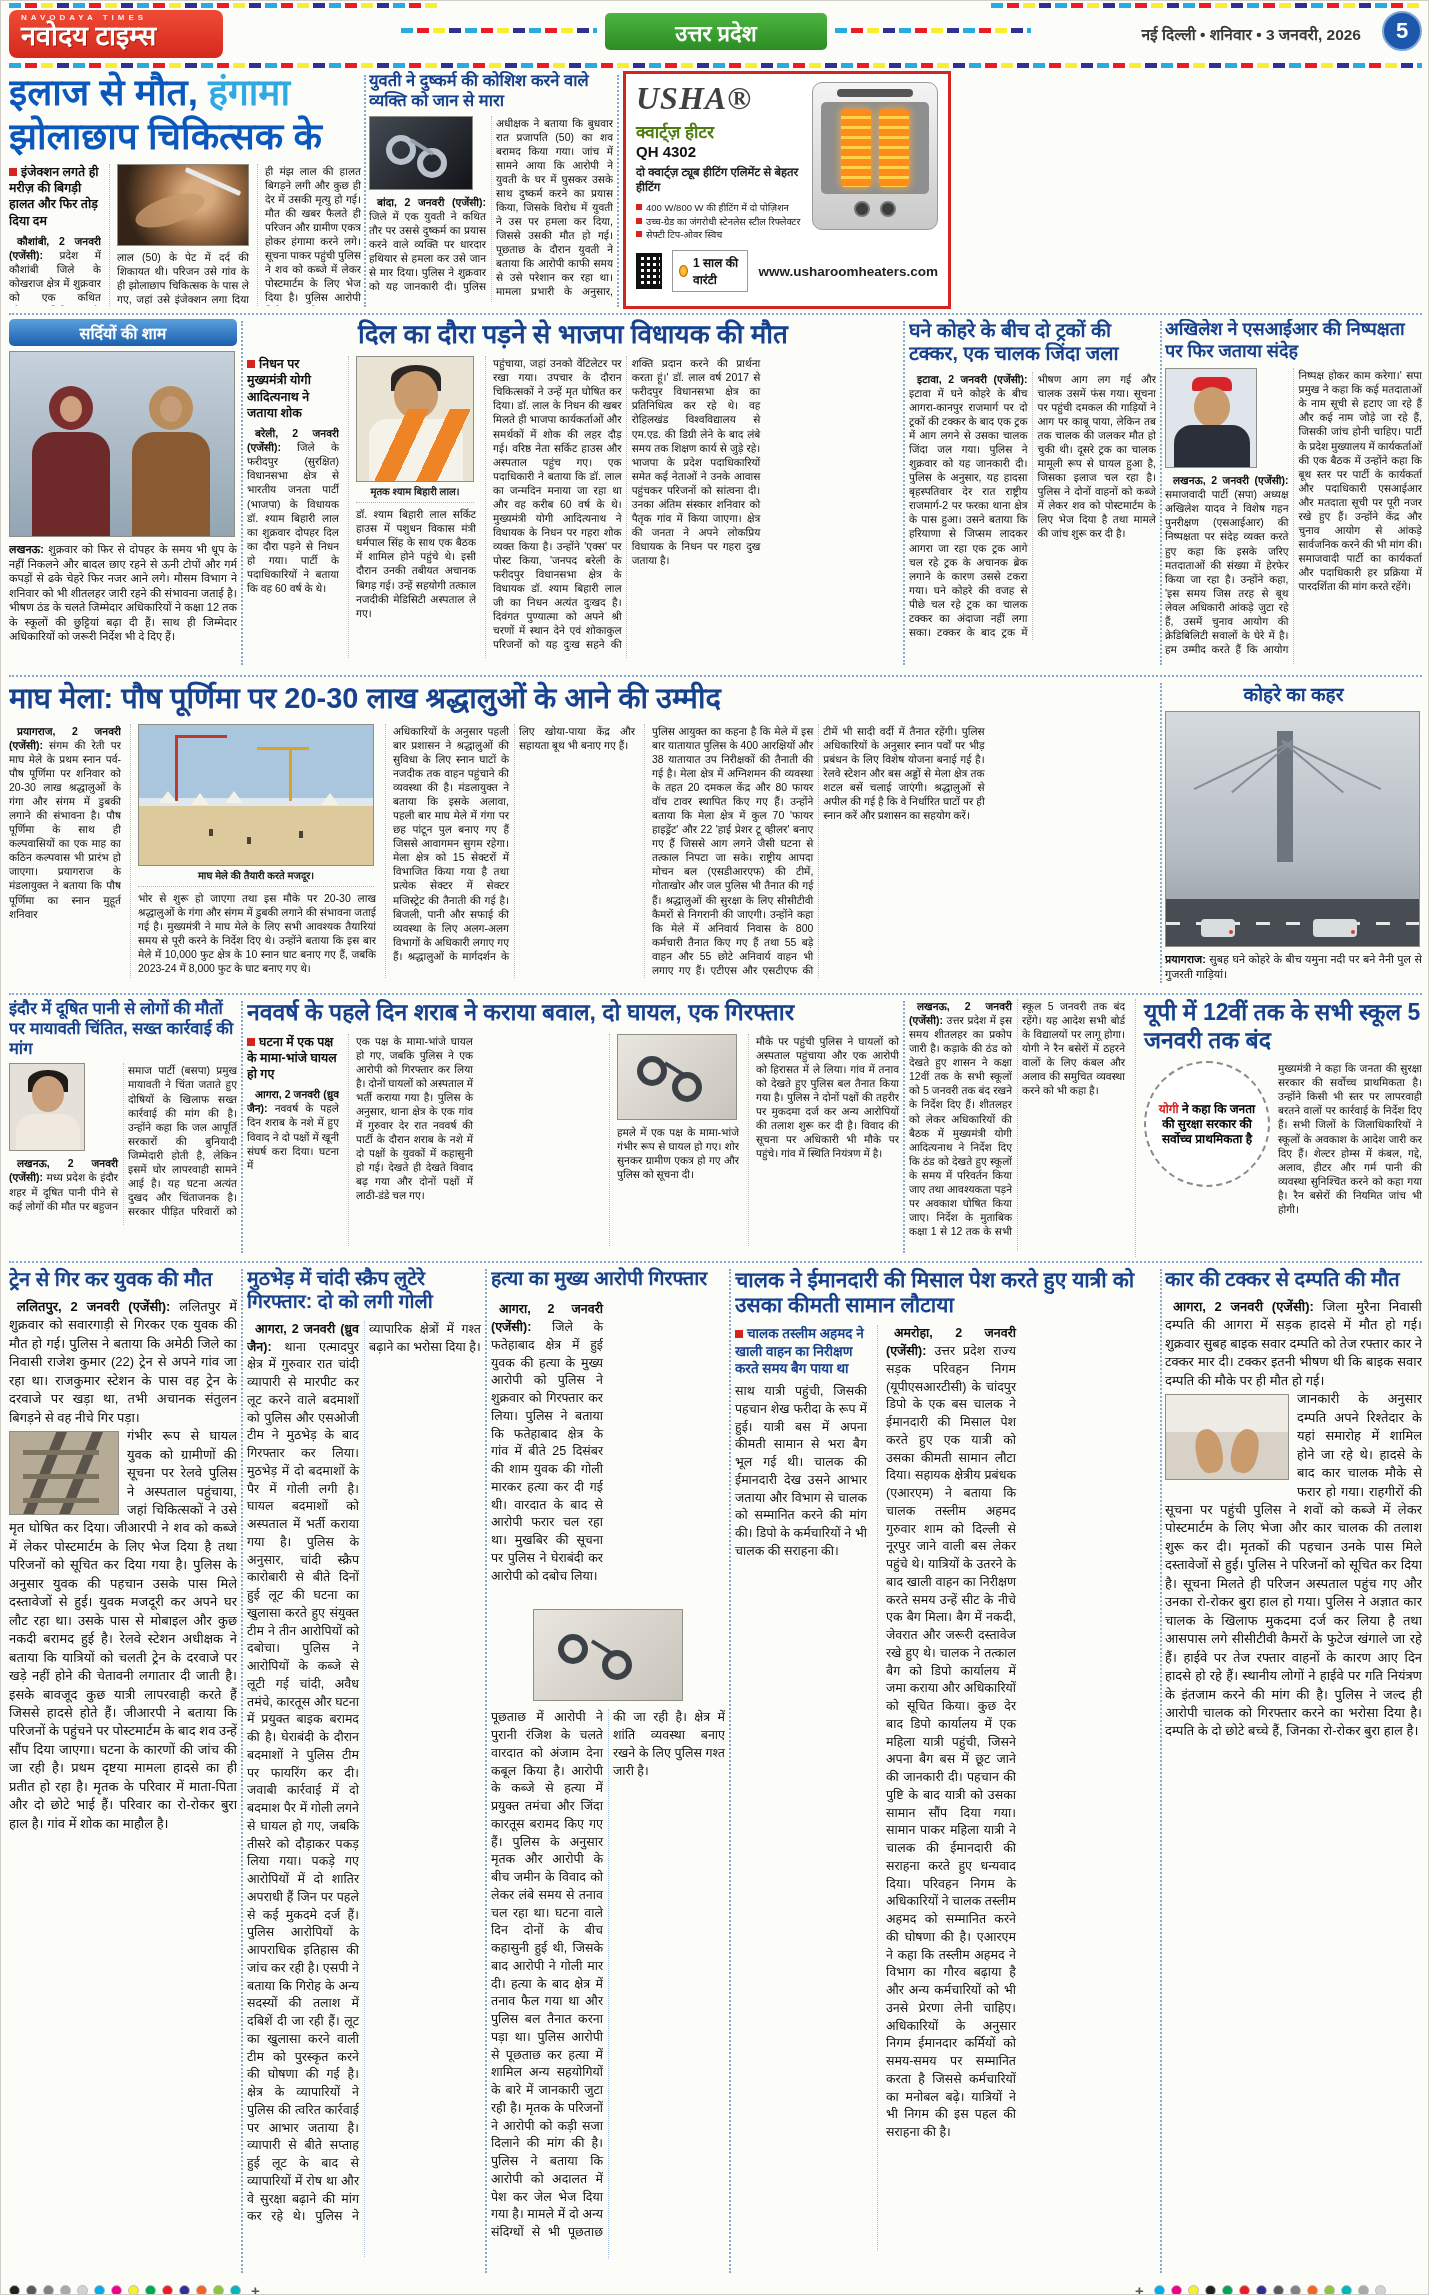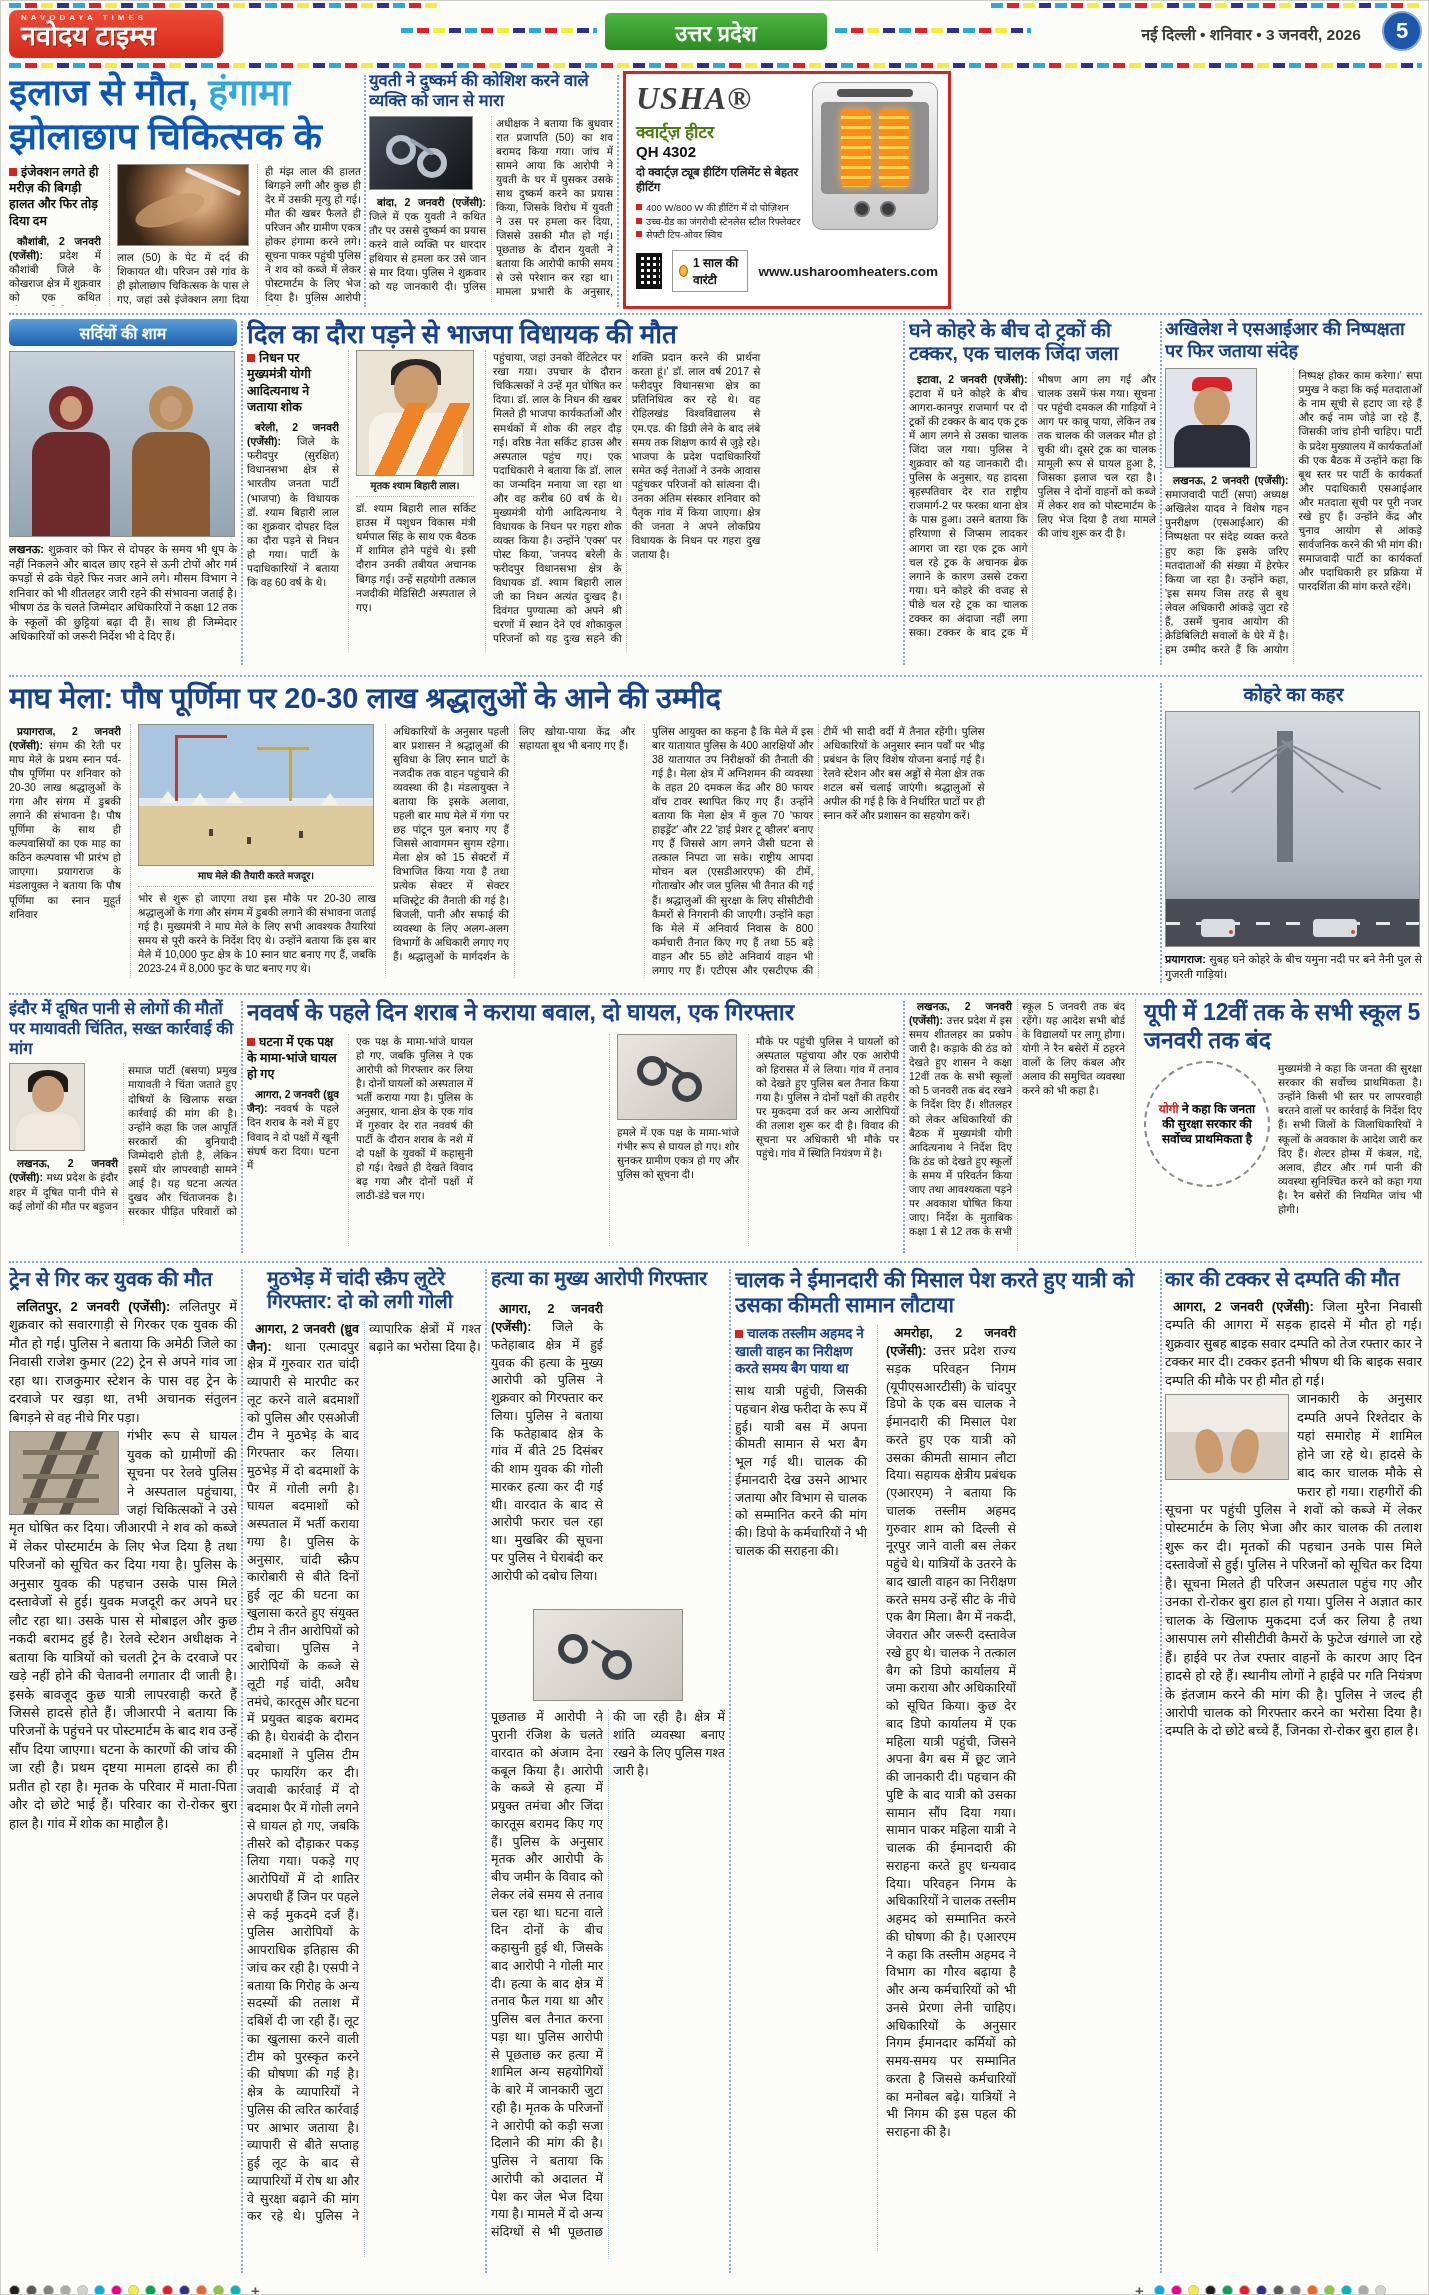--- a/index.html
+++ b/index.html
@@ -241,21 +241,21 @@
       <div class="fig" style="left:122px;">
         <div class="hood" style="background:#b98c5c;"></div>
         <div class="face" style="background:#c79c78;"></div>
         <div class="coat" style="background:#8a5a33;"></div>
       </div>
     </div>
     <p class="cap" style="margin-top:5px;"><b>लखनऊ:</b> <span>शुक्रवार को फिर से दोपहर के समय भी धूप के नहीं निकलने और बादल छाए रहने से ऊनी टोपों और गर्म कपड़ों से ढके चेहरे फिर नजर आने लगे। मौसम विभाग ने शनिवार को भी शीतलहर जारी रहने की संभावना जताई है। भीषण ठंड के चलते जिम्मेदार अधिकारियों ने कक्षा 12 तक के स्कूलों की छुट्टियां बढ़ा दी हैं। साथ ही जिम्मेदार अधिकारियों को जरूरी निर्देश भी दे दिए हैं।</span></p>
   </div>
 
   <div class="art" style="left:246px;top:318px;width:652px;height:350px;">
-    <h2 class="hl" style="font-size:26px;">दिल का दौरा पड़ने से भाजपा विधायक की मौत</h2>
+    <h2 class="hl" style="font-size:26px;margin-bottom:6px;text-align:center;">दिल का दौरा पड़ने से भाजपा विधायक की मौत</h2>
     <div style="display:flex;gap:9px;height:302px;">
       <div style="width:92px;overflow:hidden;">
         <div class="sub"><span class="rsq"></span><span>निधन पर मुख्यमंत्री योगी आदित्यनाथ ने जताया शोक</span></div>
         <p class="bd" style="font-size:10.5px;"><b class="dl">बरेली, 2 जनवरी (एजेंसी):</b> <span>जिले के फरीदपुर (सुरक्षित) विधानसभा क्षेत्र से भारतीय जनता पार्टी (भाजपा) के विधायक डॉ. श्याम बिहारी लाल का शुक्रवार दोपहर दिल का दौरा पड़ने से निधन हो गया। पार्टी के पदाधिकारियों ने बताया कि वह 60 वर्ष के थे।</span></p>
       </div>
       <div style="width:128px;overflow:hidden;border-left:1px dotted #a9c0dd;padding-left:7px;">
         <div class="ph" id="ph-mla" style="width:118px;height:126px;">
           <div class="hair" style="left:34px;top:8px;width:50px;height:26px;"></div>
           <div class="head" style="left:37px;top:14px;width:44px;height:48px;"></div>
           <div class="torso" style="left:12px;width:94px;height:62px;background:#f5f2ea;"></div>
@@ -397,21 +397,21 @@
       <div class="rail" style="left:30px;"></div>
       <div class="rail" style="left:66px;"></div>
       <div class="sleeper" style="top:18px;"></div>
       <div class="sleeper" style="top:42px;"></div>
       <div class="sleeper" style="top:66px;"></div>
     </div>
     <p class="bd13">गंभीर रूप से घायल युवक को ग्रामीणों की सूचना पर रेलवे पुलिस ने अस्पताल पहुंचाया, जहां चिकित्सकों ने उसे मृत घोषित कर दिया। जीआरपी ने शव को कब्जे में लेकर पोस्टमार्टम के लिए भेज दिया है तथा परिजनों को सूचित कर दिया गया है। पुलिस के अनुसार युवक की पहचान उसके पास मिले दस्तावेजों से हुई। युवक मजदूरी कर अपने घर लौट रहा था। उसके पास से मोबाइल और कुछ नकदी बरामद हुई है। रेलवे स्टेशन अधीक्षक ने बताया कि यात्रियों को चलती ट्रेन के दरवाजे पर खड़े नहीं होने की चेतावनी लगातार दी जाती है। इसके बावजूद कुछ यात्री लापरवाही करते हैं जिससे हादसे होते हैं। जीआरपी ने बताया कि परिजनों के पहुंचने पर पोस्टमार्टम के बाद शव उन्हें सौंप दिया जाएगा। घटना के कारणों की जांच की जा रही है। प्रथम दृष्टया मामला हादसे का ही प्रतीत हो रहा है। मृतक के परिवार में माता-पिता और दो छोटे भाई हैं। परिवार का रो-रोकर बुरा हाल है। गांव में शोक का माहौल है।</p>
   </div>
 
   <div class="art" style="left:246px;top:1266px;width:234px;height:1010px;">
-    <h2 class="hl" style="font-size:19.5px;margin-bottom:7px;margin-left:20px;">मुठभेड़ में चांदी स्क्रैप लुटेरे गिरफ्तार: दो को लगी गोली</h2>
+    <h2 class="hl" style="font-size:19.5px;margin-bottom:7px;">मुठभेड़ में चांदी स्क्रैप लुटेरे गिरफ्तार: दो को लगी गोली</h2>
     <div class="bd cols2" style="height:936px;font-size:12.5px;line-height:1.42;">
       <p><b class="dl">आगरा, 2 जनवरी (ध्रुव जैन):</b> <span>थाना एत्मादपुर क्षेत्र में गुरुवार रात चांदी व्यापारी से मारपीट कर लूट करने वाले बदमाशों को पुलिस और एसओजी टीम ने मुठभेड़ के बाद गिरफ्तार कर लिया। मुठभेड़ में दो बदमाशों के पैर में गोली लगी है। घायल बदमाशों को अस्पताल में भर्ती कराया गया है। पुलिस के अनुसार, चांदी स्क्रैप कारोबारी से बीते दिनों हुई लूट की घटना का खुलासा करते हुए संयुक्त टीम ने तीन आरोपियों को दबोचा। पुलिस ने आरोपियों के कब्जे से लूटी गई चांदी, अवैध तमंचे, कारतूस और घटना में प्रयुक्त बाइक बरामद की है। घेराबंदी के दौरान बदमाशों ने पुलिस टीम पर फायरिंग कर दी। जवाबी कार्रवाई में दो बदमाश पैर में गोली लगने से घायल हो गए, जबकि तीसरे को दौड़ाकर पकड़ लिया गया। पकड़े गए आरोपियों में दो शातिर अपराधी हैं जिन पर पहले से कई मुकदमे दर्ज हैं। पुलिस आरोपियों के आपराधिक इतिहास की जांच कर रही है। एसपी ने बताया कि गिरोह के अन्य सदस्यों की तलाश में दबिशें दी जा रही हैं। लूट का खुलासा करने वाली टीम को पुरस्कृत करने की घोषणा की गई है। क्षेत्र के व्यापारियों ने पुलिस की त्वरित कार्रवाई पर आभार जताया है। व्यापारी से बीते सप्ताह हुई लूट के बाद से व्यापारियों में रोष था और वे सुरक्षा बढ़ाने की मांग कर रहे थे। पुलिस ने व्यापारिक क्षेत्रों में गश्त बढ़ाने का भरोसा दिया है।</span></p>
     </div>
   </div>
 
   <div class="art" style="left:490px;top:1266px;width:234px;height:1010px;">
     <h2 class="hl" style="font-size:19.5px;margin-bottom:11px;">हत्या का मुख्य आरोपी गिरफ्तार</h2>
     <div class="bd cols2" style="height:300px;font-size:12.5px;line-height:1.42;">
       <p><b class="dl">आगरा, 2 जनवरी (एजेंसी):</b> <span>जिले के फतेहाबाद क्षेत्र में हुई युवक की हत्या के मुख्य आरोपी को पुलिस ने शुक्रवार को गिरफ्तार कर लिया। पुलिस ने बताया कि फतेहाबाद क्षेत्र के गांव में बीते 25 दिसंबर की शाम युवक की गोली मारकर हत्या कर दी गई थी। वारदात के बाद से आरोपी फरार चल रहा था। मुखबिर की सूचना पर पुलिस ने घेराबंदी कर आरोपी को दबोच लिया।</span></p>
     </div>

